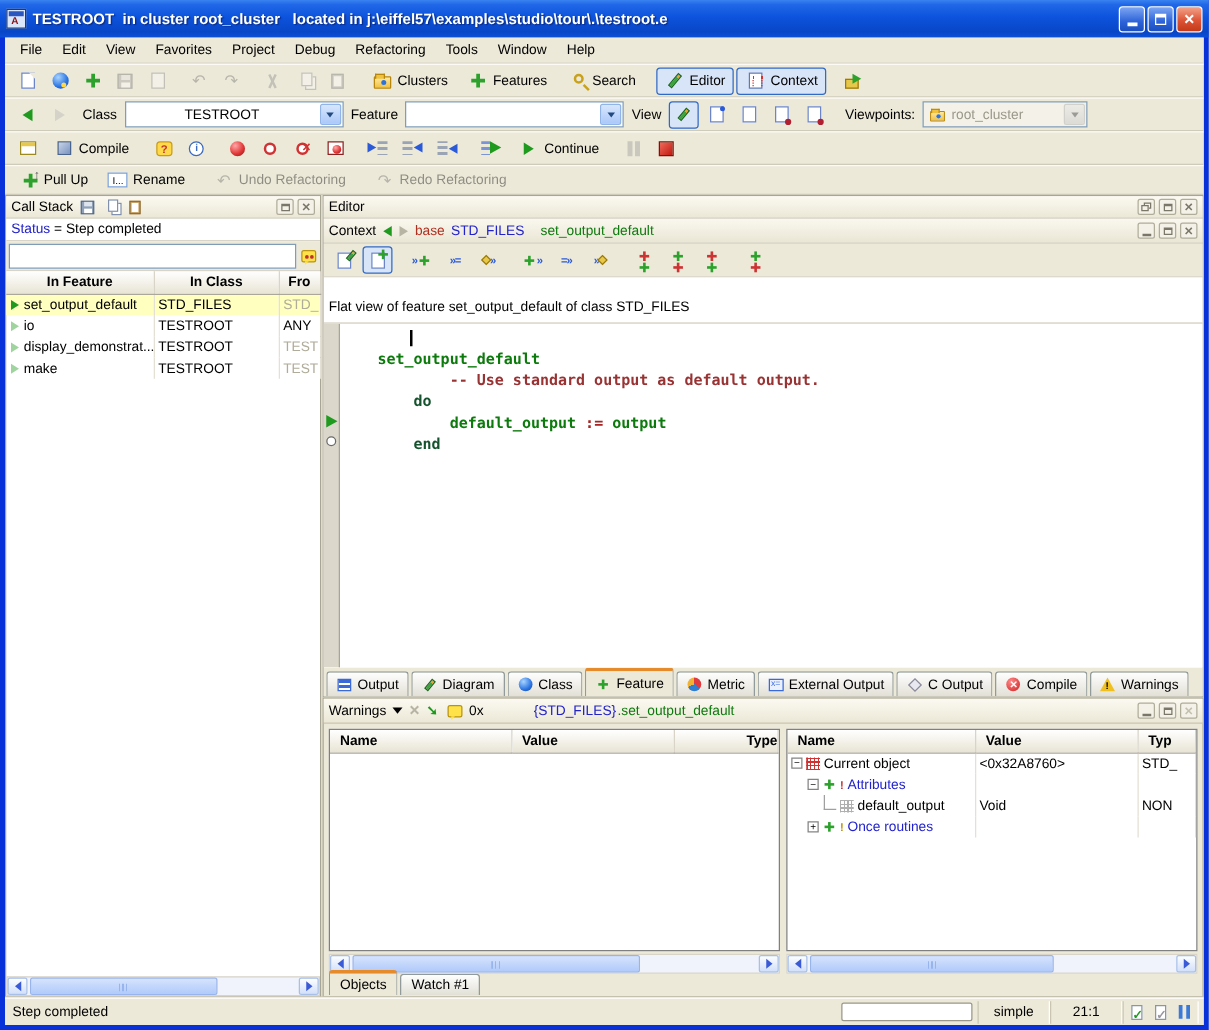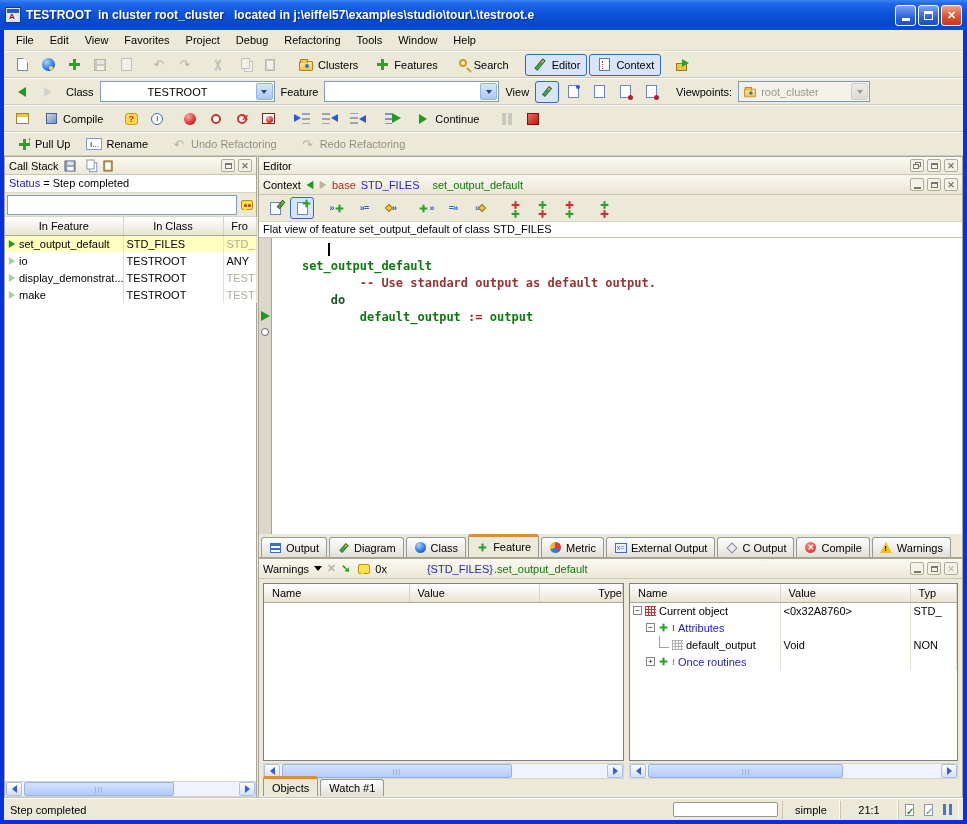--- a/index.html
+++ b/index.html
@@ -129,21 +129,21 @@
   .pbtn .dash { width:7px; height:2px; background:#7a7668; margin-top:7px; }
   .mini-icn { width:15px; height:14px; display:flex; align-items:center; justify-content:center; }
 
   
   #callstack-panel { left:0; top:0; width:253px; bottom:0; }
   .cs-status { height:18px; background:#fff; border-bottom:1px solid #d8d4c8; padding:2px 4px; white-space:pre; }
   .cs-status .st-key { color:#2020c8; }
   .cs-input-row { height:24px; display:flex; align-items:center; gap:2px; padding:1px 2px; background:#ECE9D8; border-bottom:1px solid #d8d4c8; }
   .cs-input { flex:1; height:20px; border:1px solid #7F9DB9; background:#fff; font-family:inherit; font-size:11px; padding:0 3px; }
   .grid-table { width:100%; border-collapse:collapse; table-layout:fixed; }
-  .grid-table th { height:18px; font-weight:normal; background:linear-gradient(#ffffff,#e8e4d4); border-bottom:1px solid #aca899; border-right:1px solid #d8d4c8; text-align:center; overflow:hidden; white-space:nowrap; }
+  .grid-table th { height:18px; font-weight:bold; background:linear-gradient(#ffffff,#e8e4d4); border-bottom:1px solid #aca899; border-right:1px solid #d8d4c8; text-align:center; overflow:hidden; white-space:nowrap; }
   .grid-table td { height:17px; border-right:1px solid #e4e0d4; padding:0 3px; white-space:nowrap; overflow:hidden; }
   .grid-table tr.sel td { background:#FFFFBF; }
   .dim { color:#b0ac9a; }
   .cell-flex { display:flex; align-items:center; gap:3px; }
   .cs-hscroll { position:absolute; left:0; right:0; bottom:0; }
 
   
   .hscroll { height:16px; background:#f0f3fb; border:1px solid #d8d4c8; display:flex; align-items:center; }
   .scroll-btn { width:16px; height:14px; background:linear-gradient(180deg,#fdfefe,#d2e0fa); border:1px solid #a8c0e8; border-radius:2px; display:flex; align-items:center; justify-content:center; flex:none; }
   .scroll-btn::after { content:""; border-style:solid; }
@@ -155,21 +155,21 @@
   .scroll-thumb::after { content:""; position:absolute; left:50%; top:4px; width:8px; height:6px; margin-left:-4px;
     background:repeating-linear-gradient(90deg,#98b4ec 0 1px,transparent 1px 3px); }
 
   
   #editor-panel { left:254px; top:0; width:705px; height:402px; display:flex; flex-direction:column; }
   .context-bar { height:20px; background:linear-gradient(#faf8ef,#eae6d5); border-bottom:1px solid #c9c5b2; display:flex; align-items:center; gap:5px; padding:0 4px; }
   .crumb-cluster { color:#b03020; }
   .crumb-class { color:#2222cc; }
   .crumb-feature { color:#0d7a0d; }
   .editor-toolbar { height:27px; display:flex; align-items:center; gap:3px; padding:0 4px; background:#ECE9D8; border-bottom:1px solid #d8d4c8; }
-  .flat-line { height:16px; background:#fff; border-bottom:1px solid #c9c5b2; padding:1px 4px; }
+  .flat-line { height:16px; background:#fff; border-bottom:1px solid #c9c5b2; padding:18px 4px; }
   .code-wrap { flex:1; position:relative; background:#fff; overflow:hidden; }
   .code-gutter { position:absolute; left:0; top:0; bottom:0; width:13px; background:#dbd7cb; border-right:1px solid #a9a593; }
   .marker-arrow { position:absolute; left:2px; width:0; height:0; border-style:solid; border-width:5px 0 5px 9px; border-color:transparent transparent transparent #1f9a1f; }
   .marker-circle { position:absolute; left:2px; width:8px; height:8px; border:1px solid #6a6a6a; border-radius:50%; background:#fff; }
   .code-lines { position:absolute; left:14px; top:3px; right:0; font-family:"DejaVu Sans Mono","Liberation Mono",monospace; font-size:12px; font-weight:bold; }
   .code-line { height:17px; line-height:17px; white-space:pre; }
   .tok-feat { color:#0d7a0d; }
   .tok-com { color:#993333; }
   .tok-kw { color:#14532d; }
   .tok-op { color:#aa2222; }
@@ -731,20 +731,21 @@
         <div class="code-gutter">
             <div class="marker-arrow" style="top: 73px;"></div>
             <div class="marker-circle" style="top: 90px;"></div>
           </div>
         <div class="code-lines">
             <div class="code-line"><span>    </span><span class="caret"></span></div>
             <div class="code-line"><span>    </span><span class="tok-feat">set_output_default</span></div>
             <div class="code-line"><span>            </span><span class="tok-com">-- Use standard output as default output.</span></div>
             <div class="code-line"><span>        </span><span class="tok-kw">do</span></div>
             <div class="code-line"><span>            </span><span class="tok-feat">default_output</span><span> </span><span class="tok-op">:=</span><span> </span><span class="tok-feat">output</span></div>
+            <div class="code-line"><span>        </span><span class="tok-kw">end</span></div>
           </div>
       </div>
       <div class="tabbar">
         <div class="tab">
             <span class="ti">
               <span class="ti-output"></span>
             </span>
             <span>Output</span>
           </div>
         <div class="tab">

